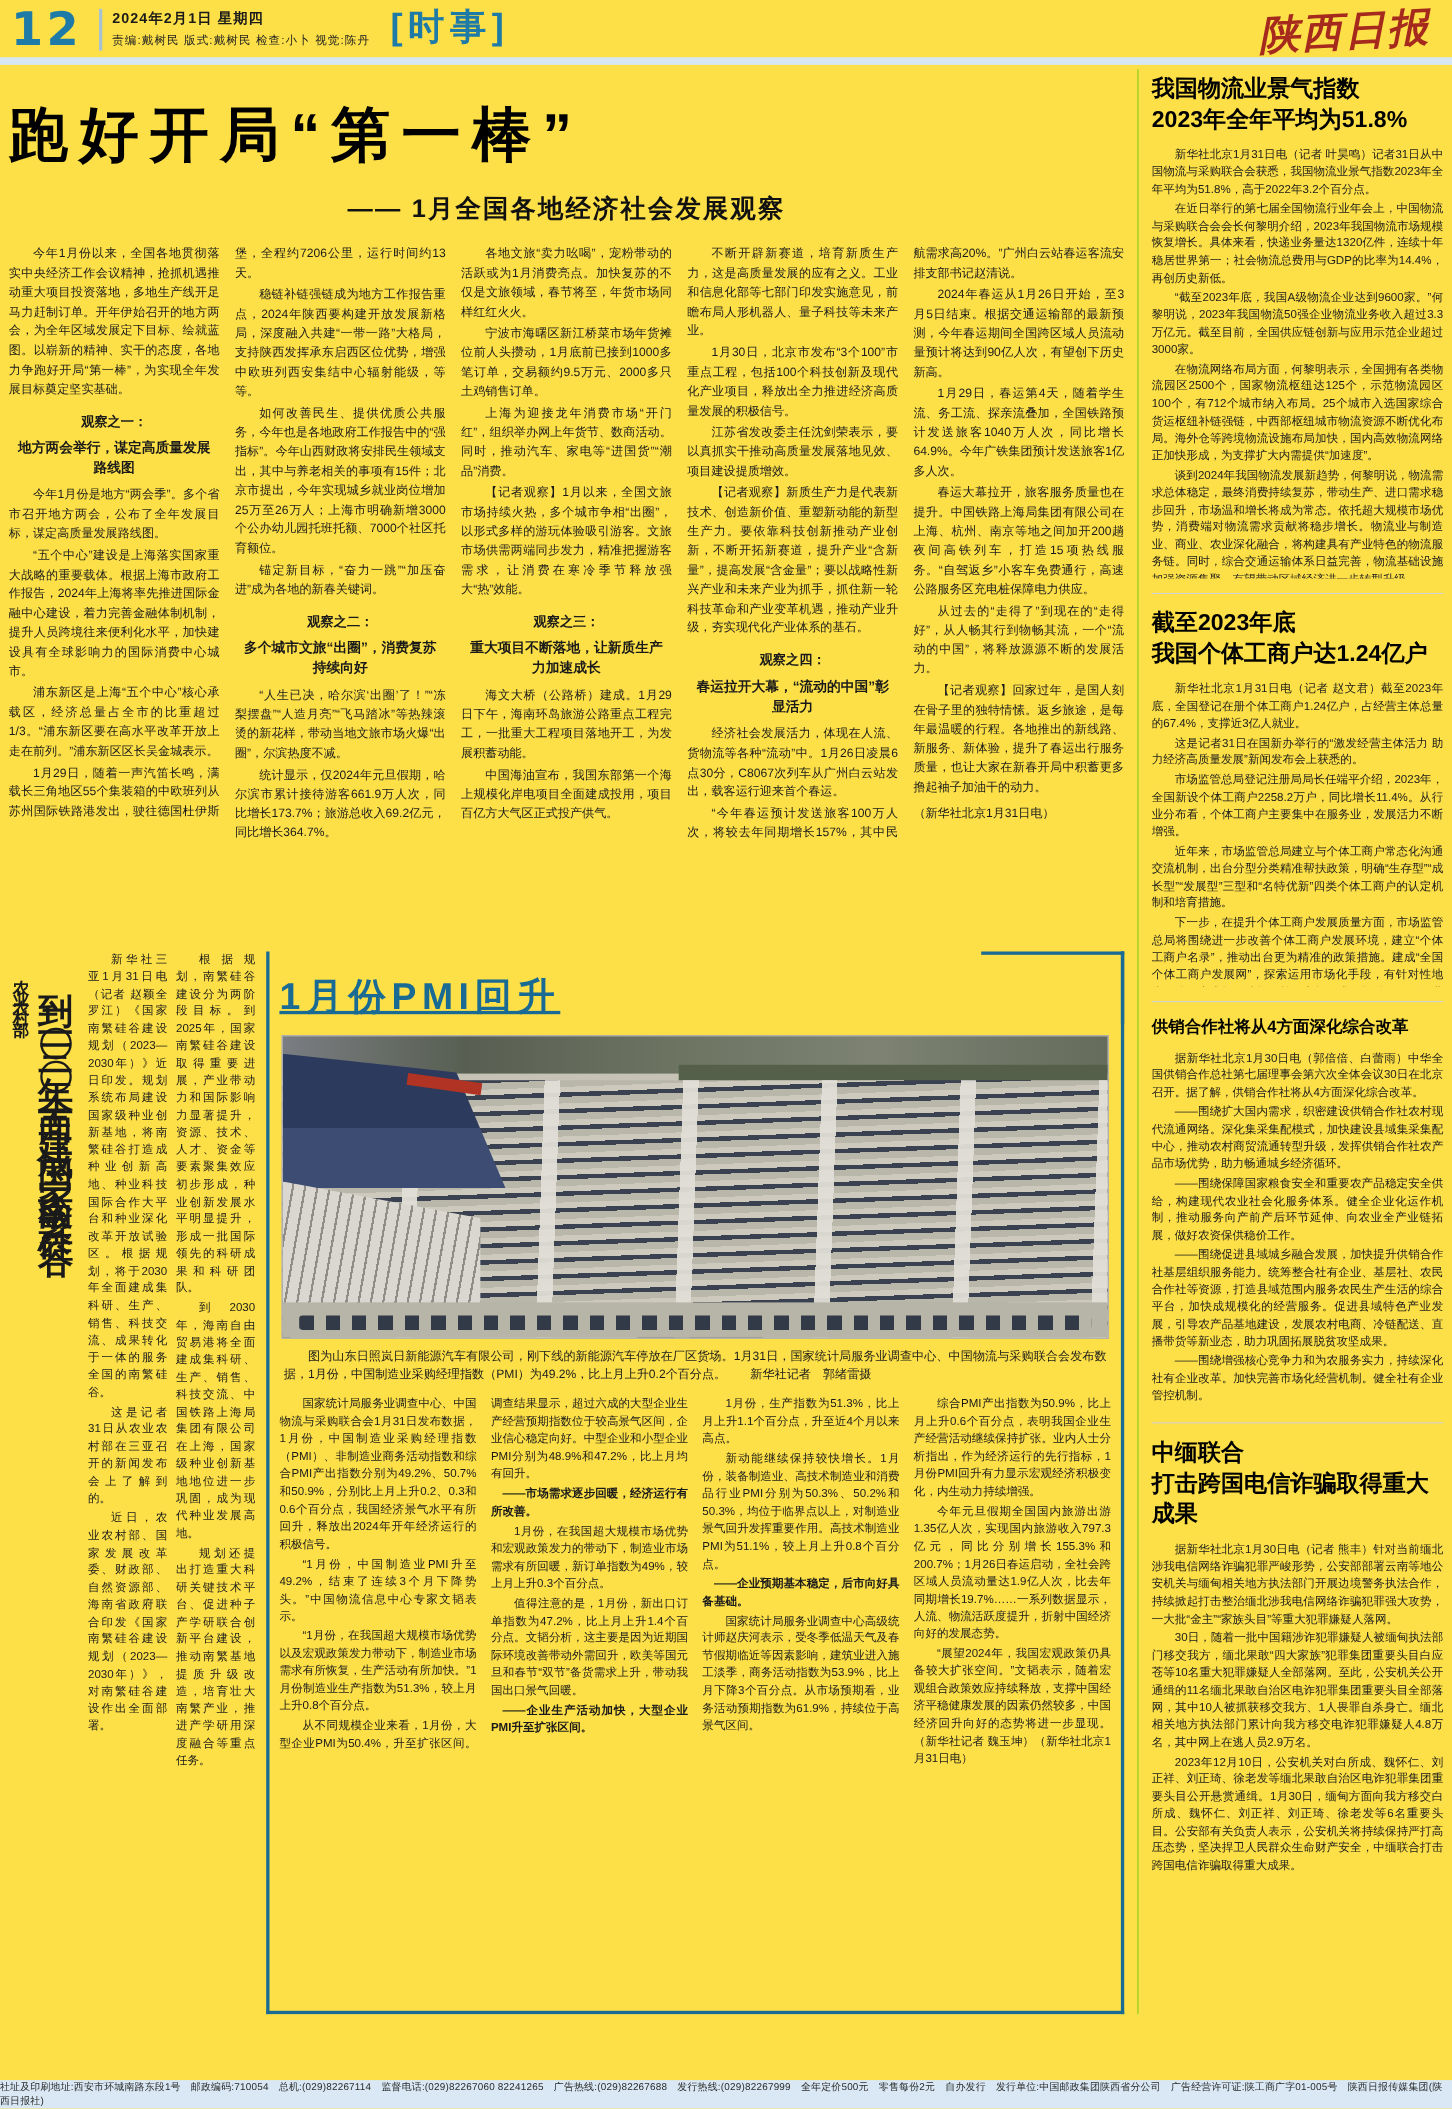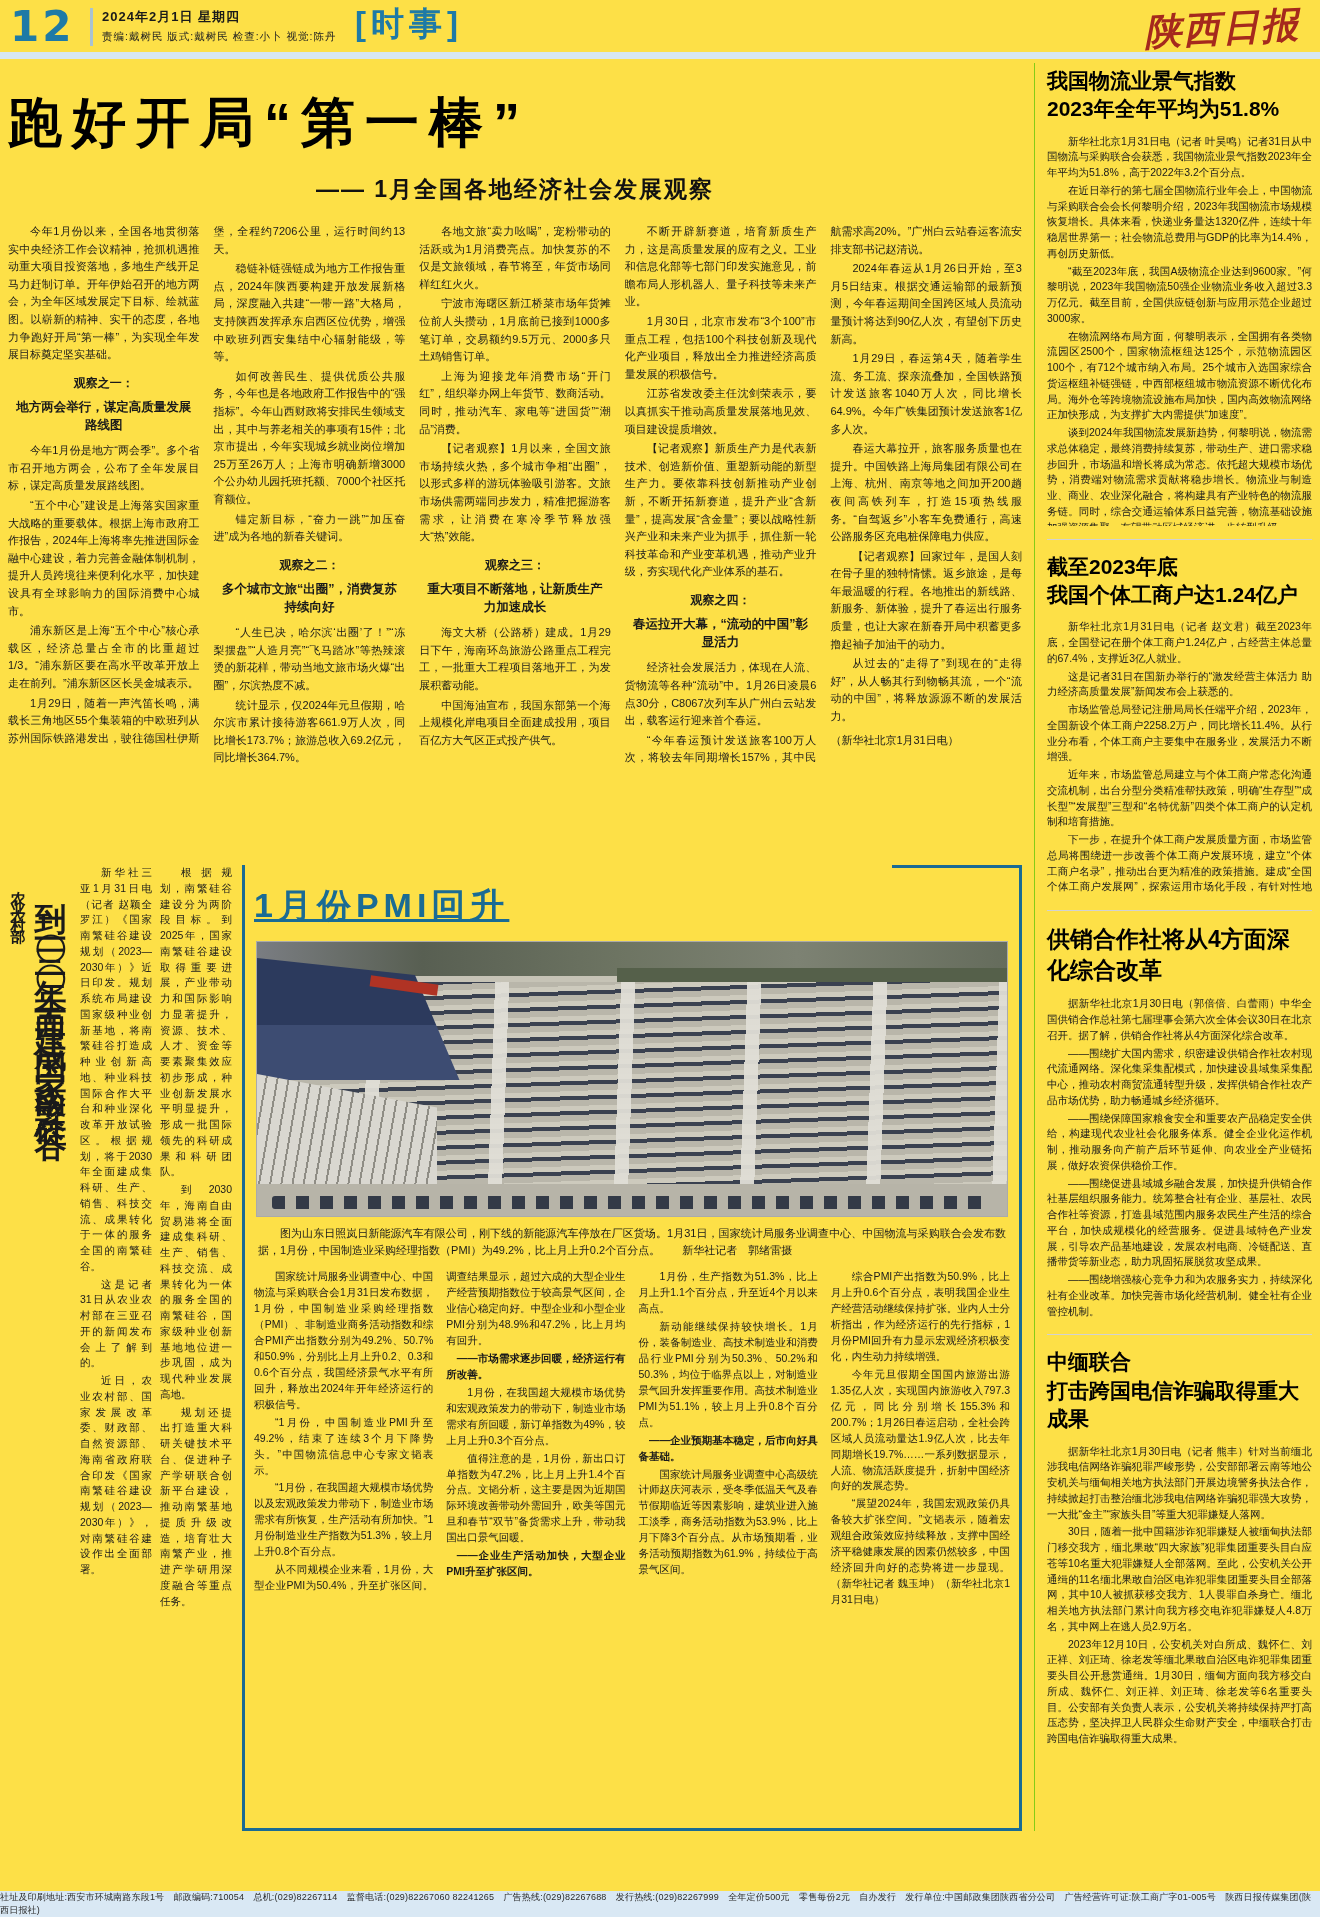--- a/index.html
+++ b/index.html
@@ -73,21 +73,21 @@
   .ph-road-cars { position:absolute; bottom:7px; left:2%; right:2%; height:13px; border-radius:3px;
     background:repeating-linear-gradient(90deg,#333a47 0 13px,rgba(0,0,0,0) 13px 24px); }
 
   .caption { font-size:11px; line-height:1.55; margin:2px 4px 10px; text-align:justify; }
   .pmi-body { column-count:4; column-gap:13px; font-size:10.5px; line-height:1.52; text-align:justify; height:476px; overflow:hidden; }
   .pmi-dash { font-weight:bold; text-indent:1em; }
 
   
   .right-rail h2 { font-weight:900; line-height:1.35; margin:4px 0 10px; color:#000; }
   .right-rail h2 div { font-size:21px; }
-  .right-rail h2.small div { font-size:23px; }
+  .right-rail h2.small div { font-size:15px; }
   .rail-body { font-size:10.5px; line-height:1.5; text-align:justify; overflow:hidden; }
   .rail-rule { height:1px; background:#d2d2d2; margin:13px 0; }
   .rb1 { max-height:392px; } .rb2 { max-height:278px; } .rb3 { max-height:356px; } .rb4 { max-height:436px; }
   .mt18 { margin-top:18px; }
 
   
   .pfooter { position:absolute; bottom:0; left:0; right:0; height:26px; background:#d9e8f4;
     display:flex; align-items:center; justify-content:center; font-size:9px; color:#2a2a2a; letter-spacing:0.2px; }
 </style>
 </head>
@@ -150,39 +150,39 @@
 
           <div class="sec-head">
             <div class="sec-label">观察之四：</div>
             <div class="sec-title">春运拉开大幕，“流动的中国”彰显活力</div>
           </div>
           <p>经济社会发展活力，体现在人流、货物流等各种“流动”中。1月26日凌晨6点30分，C8067次列车从广州白云站发出，载客运行迎来首个春运。</p>
           <p>“今年春运预计发送旅客100万人次，将较去年同期增长157%，其中民航需求高20%。”广州白云站春运客流安排支部书记赵清说。</p>
           <p>2024年春运从1月26日开始，至3月5日结束。根据交通运输部的最新预测，今年春运期间全国跨区域人员流动量预计将达到90亿人次，有望创下历史新高。</p>
           <p>1月29日，春运第4天，随着学生流、务工流、探亲流叠加，全国铁路预计发送旅客1040万人次，同比增长64.9%。今年广铁集团预计发送旅客1亿多人次。</p>
           <p>春运大幕拉开，旅客服务质量也在提升。中国铁路上海局集团有限公司在上海、杭州、南京等地之间加开200趟夜间高铁列车，打造15项热线服务。“自驾返乡”小客车免费通行，高速公路服务区充电桩保障电力供应。</p>
+          <p>从过去的“走得了”到现在的“走得好”，从人畅其行到物畅其流，一个“流动的中国”，将释放源源不断的发展活力。</p>
           <p>【记者观察】回家过年，是国人刻在骨子里的独特情愫。返乡旅途，是每年最温暖的行程。各地推出的新线路、新服务、新体验，提升了春运出行服务质量，也让大家在新春开局中积蓄更多撸起袖子加油干的动力。</p>
-          <p>从过去的“走得了”到现在的“走得好”，从人畅其行到物畅其流，一个“流动的中国”，将释放源源不断的发展活力。</p>
           <p class="signoff">（新华社北京1月31日电）</p>
         </div>
       </article>
 
       <div class="bottom-zone">
 
         <article class="left-article">
           <div class="v-head">
             <div class="v-kicker">农业农村部：</div>
             <div class="v-title">到二〇三〇年全面建成国家南繁硅谷</div>
           </div>
           <div class="left-body">
             <p>新华社三亚1月31日电（记者 赵颖全 罗江）《国家南繁硅谷建设规划（2023—2030年）》近日印发。规划系统布局建设国家级种业创新基地，将南繁硅谷打造成种业创新高地、种业科技国际合作大平台和种业深化改革开放试验区。根据规划，将于2030年全面建成集科研、生产、销售、科技交流、成果转化于一体的服务全国的南繁硅谷。</p>
             <p>这是记者31日从农业农村部在三亚召开的新闻发布会上了解到的。</p>
             <p>近日，农业农村部、国家发展改革委、财政部、自然资源部、海南省政府联合印发《国家南繁硅谷建设规划（2023—2030年）》，对南繁硅谷建设作出全面部署。</p>
             <p>根据规划，南繁硅谷建设分为两阶段目标。到2025年，国家南繁硅谷建设取得重要进展，产业带动力和国际影响力显著提升，资源、技术、人才、资金等要素聚集效应初步形成，种业创新发展水平明显提升，形成一批国际领先的科研成果和科研团队。</p>
-            <p>到2030年，海南自由贸易港将全面建成集科研、生产、销售、科技交流、成果转化为一体的服务全国的南繁硅谷，国家级种业创新基地地位进一步巩固，成为现代种业发展高地。</p>
+            <p>到2030年，海南自由贸易港将全面建成集科研、生产、销售、科技交流、中国铁路上海局集团有限公司在上海，国家级种业创新基地地位进一步巩固，成为现代种业发展高地。</p>
             <p>规划还提出打造重大科研关键技术平台、促进种子产学研联合创新平台建设，推动南繁基地提质升级改造，培育壮大南繁产业，推进产学研用深度融合等重点任务。</p>
           </div>
         </article>
 
         <article class="pmi-article">
           <div class="corner-bracket"></div>
           <div class="pmi-headline">
             <div class="l1">1月份PMI回升</div>
           </div>
           <div class="photo">

